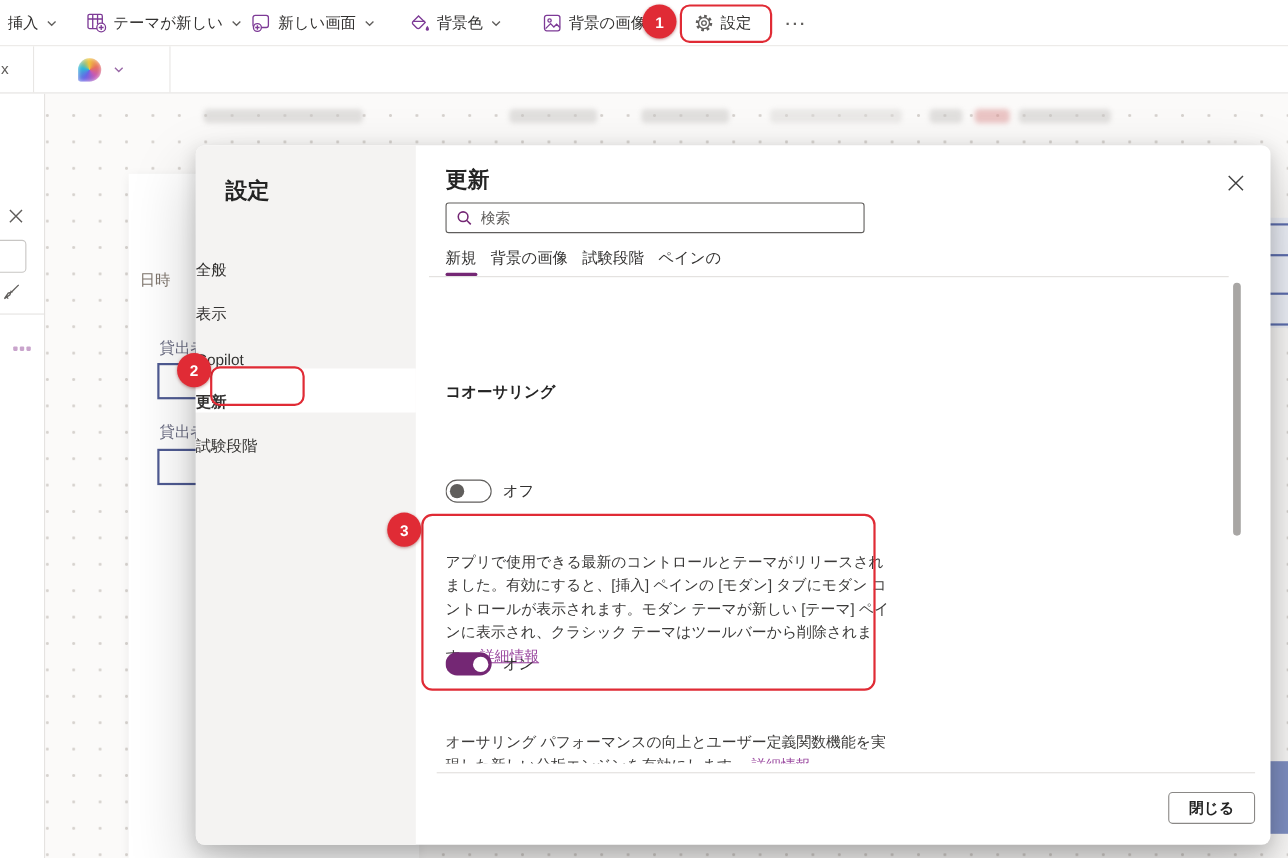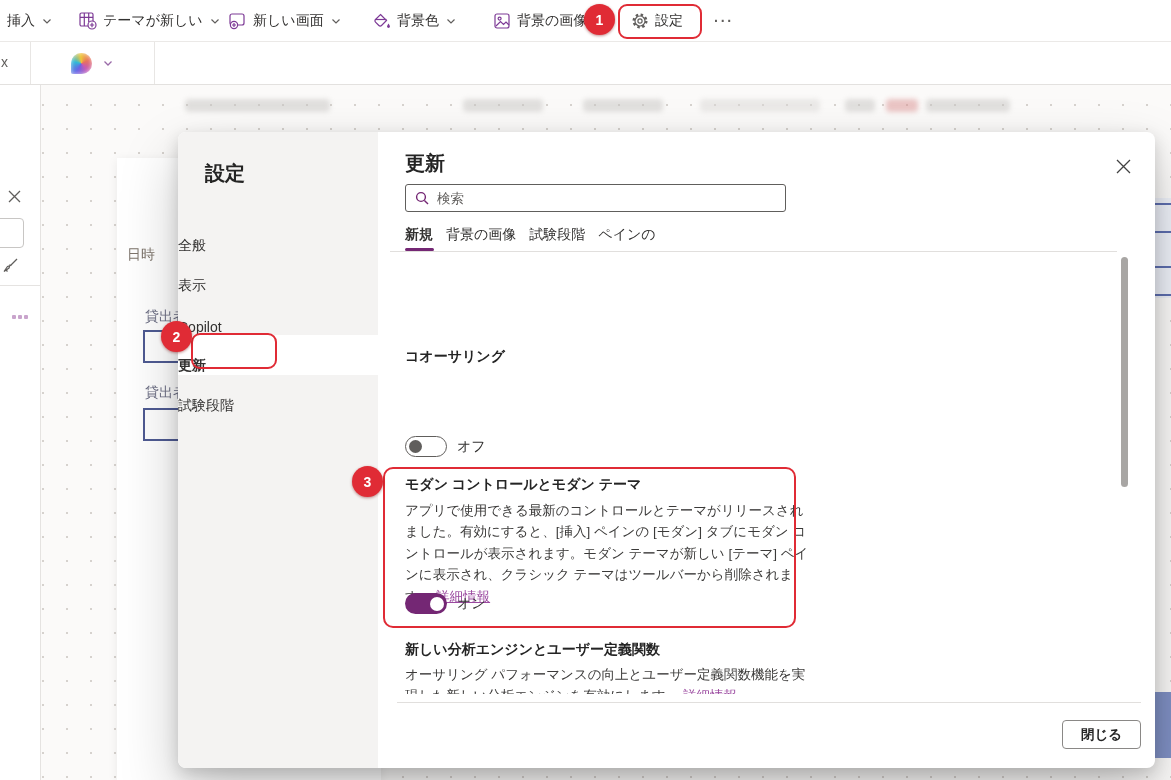--- a/index.html
+++ b/index.html
@@ -67,21 +67,21 @@
   .nav-annotation { position:absolute; left:13px; top:201px; width:86px; height:36px; border:2.5px solid #e02b35; border-radius:9px; pointer-events:none; z-index:12; }
 
   .dlg-close { position:absolute; left:933px; top:22px; width:24px; height:24px; display:flex; align-items:center; justify-content:center; cursor:pointer; }
   .dlg-title { position:absolute; left:227px; top:18px; font-size:20px; font-weight:600; color:#242424; }
   .search-box { position:absolute; left:227px; top:52px; width:381px; height:28px; border:1px solid #605e5c; border-radius:3px; display:flex; align-items:center; padding:0 9px; gap:8px; background:#fff; }
   .search-box input { border:none; outline:none; flex:1; font-size:13.5px; color:#323130; font-family:inherit; background:transparent; }
   .search-box input::placeholder { color:#605e5c; opacity:1; }
 
   .tabs { position:absolute; left:227px; top:94px; display:flex; gap:13px; font-size:14px; color:#323130; }
   .tab { cursor:pointer; }
-  .tab.selected { font-weight:bold; }
+  .tab.selected { font-weight:normal; }
   .tab-underline { position:absolute; left:227px; top:116px; width:29px; height:3px; background:#742774; border-radius:2px; }
   .tabs-divider { position:absolute; left:212px; top:119px; width:727px; height:1px; background:#e1dfdd; }
 
   .scroll-content { position:absolute; left:227px; top:120px; width:406px; height:442px; overflow:hidden; }
   .abs { position:absolute; left:0; width:404px; }
   .body-text { font-size:13.5px; line-height:21.4px; color:#3b3a39; }
   .sec-title { font-size:14px; font-weight:bold; color:#242424; }
   .info-link { color:#9b4aa0; text-decoration:underline; cursor:pointer; }
   .toggle-row { display:flex; align-items:center; gap:10px; font-size:14px; color:#323130; }
   .toggle { position:relative; width:42px; height:21px; border-radius:11px; cursor:pointer; }
@@ -281,30 +281,28 @@
     <div class="scroll-content">
 
       <h3 class="abs sec-title" style="top:96px">コオーサリング</h3>
       <div class="abs toggle-row" style="top:184px">
         <div class="toggle off">
             <div class="knob"></div>
           </div>
         <span>オフ</span>
       </div>
 
-      <h3 class="abs sec-title" style="top:224px">モダン コントロールとモダン テーマ</h3>
       <p class="abs body-text" style="top:248px"><span>アプリで使用できる最新のコントロールとテーマがリリースされました。有効にすると、[挿入] ペインの [モダン] タブにモダン コントロールが表示されます。モダン テーマが新しい [テーマ] ペインに表示され、クラシック テーマはツールバーから削除されます。</span> <a class="info-link">詳細情報</a></p>
       <div class="abs toggle-row" style="top:341px">
         <div class="toggle on">
             <div class="knob"></div>
           </div>
         <span>オン</span>
       </div>
 
-      <h3 class="abs sec-title" style="top:389px">新しい分析エンジンとユーザー定義関数</h3>
       <p class="abs body-text" style="top:412px"><span>オーサリング パフォーマンスの向上とユーザー定義関数機能を実現した新しい分析エンジンを有効にします。</span> <a class="info-link">詳細情報</a></p>
     </div>
 
     <div class="section-annotation"></div>
 
     <div class="scrollbar">
       <div class="scroll-thumb"></div>
     </div>
 
     <div class="footer-divider"></div>

